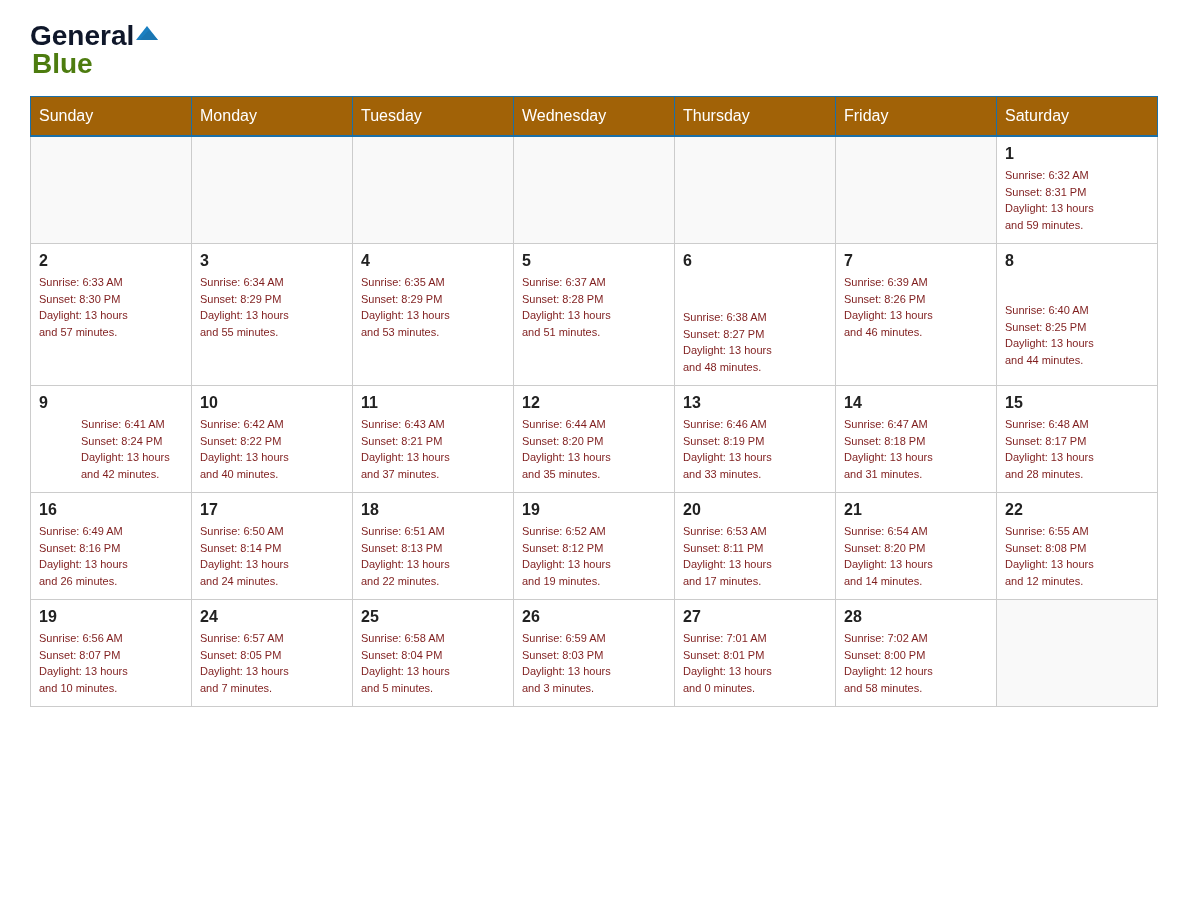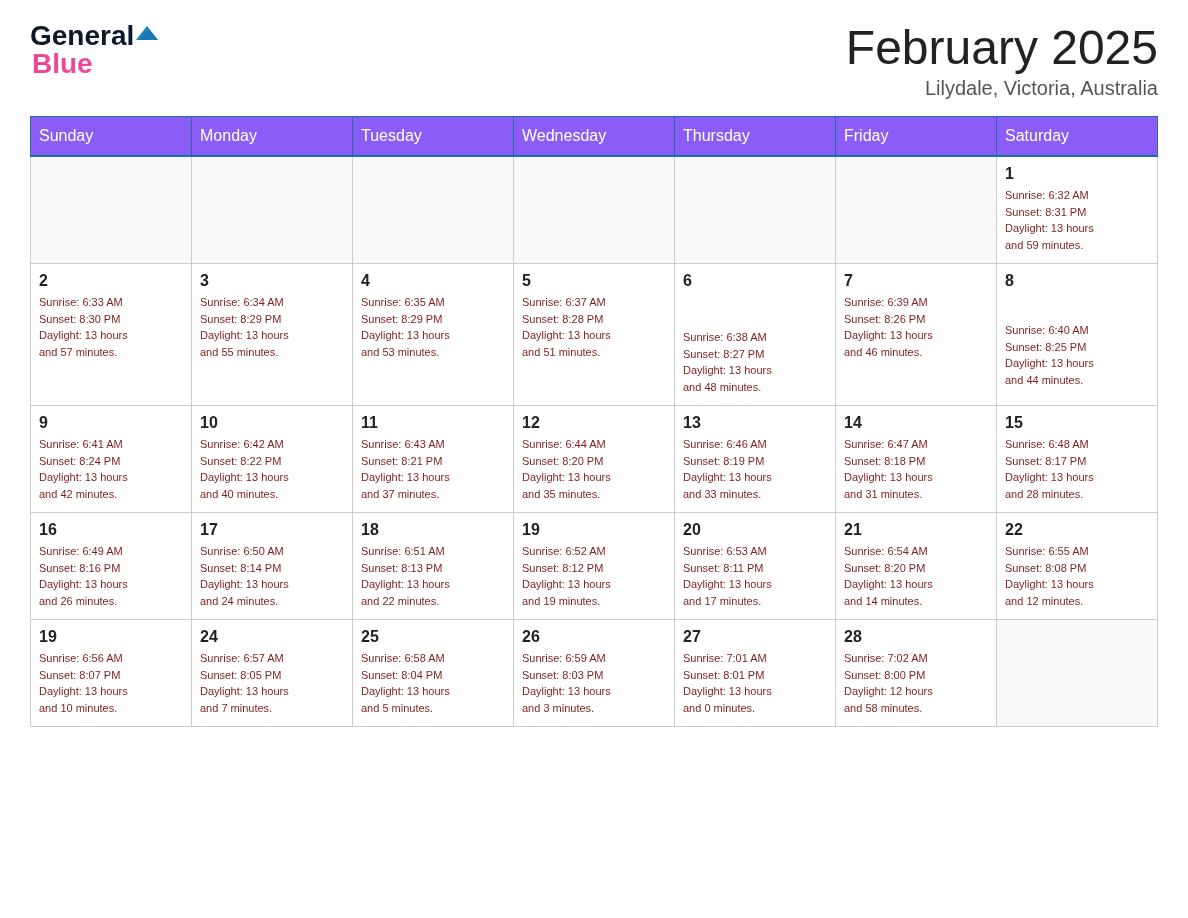--- a/index.html
+++ b/index.html
@@ -17,21 +17,21 @@
       margin-bottom: 16px;
     }
     .logo-text-general {
       font-size: 28px;
       font-weight: bold;
       color: #0f172a;
     }
     .logo-text-blue {
       font-size: 28px;
       font-weight: bold;
-      color: #ec4899;
+      color: #4d7c0f;
     }
     .logo-icon {
       width: 22px;
       height: 22px;
       margin-left: 2px;
       margin-bottom: 6px;
     }
     .logo-wrapper {
       display: flex;
       flex-direction: column;
@@ -53,21 +53,21 @@
       font-size: 20px;
       color: #555;
       margin-top: 2px;
     }
     .calendar {
       width: 100%;
       border-collapse: collapse;
       border: 1px solid #aaa;
     }
     .calendar thead tr th {
-      background-color: #8b5cf6;
+      background-color: #a16207;
       color: #fff;
       font-size: 16px;
       font-weight: normal;
       padding: 10px 8px;
       text-align: left;
       border: 1px solid #1a6fa8;
     }
     .calendar tbody tr td {
       vertical-align: top;
       padding: 8px 8px 10px 8px;
@@ -107,24 +107,20 @@
   <div class="logo-wrapper">
     <div class="logo-top-row">
       <span class="logo-text-general">General</span>
       <svg class="logo-icon" viewBox="0 0 22 22">
         <polygon points="0,18 11,4 22,18" fill="#1a7fc1"></polygon>
         <polygon points="4,18 13,8 22,18" fill="#1a6fa8" opacity="0.6"></polygon>
       </svg>
     </div>
     <span class="logo-text-blue" style="margin-top:-4px; margin-left:2px;">Blue</span>
   </div>
-  <div class="title-area">
-    <div class="month-title">February 2025</div>
-    <div class="location-title">Lilydale, Victoria, Australia</div>
-  </div>
 </div>
 
 <table class="calendar">
   <thead>
     <tr>
     <th>Sunday</th>
         <th>Monday</th>
         <th>Tuesday</th>
         <th>Wednesday</th>
         <th>Thursday</th>
@@ -195,21 +191,21 @@
           <span class="day-number">8</span>
           <div class="day-info" style="white-space: pre-line; margin-top: 32px;">Sunrise: 6:40 AM
 Sunset: 8:25 PM
 Daylight: 13 hours
 and 44 minutes.</div>
         </td>
       </tr>
       <tr>
         <td>
           <span class="day-number">9</span>
-          <div class="day-info" style="white-space: pre-line;">Sunrise: 6:41 AM
+          <div class="day-info" style="white-space: pre-line; margin-left: 42px;">Sunrise: 6:41 AM
 Sunset: 8:24 PM
 Daylight: 13 hours
 and 42 minutes.</div>
         </td>
         <td>
           <span class="day-number">10</span>
           <div class="day-info" style="white-space: pre-line;">Sunrise: 6:42 AM
 Sunset: 8:22 PM
 Daylight: 13 hours
 and 40 minutes.</div>

